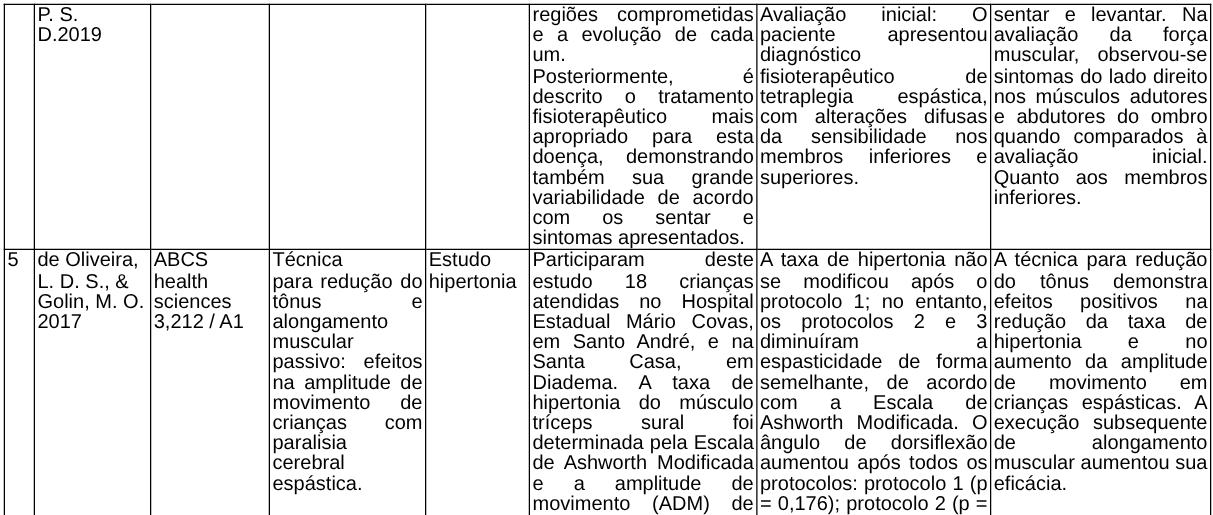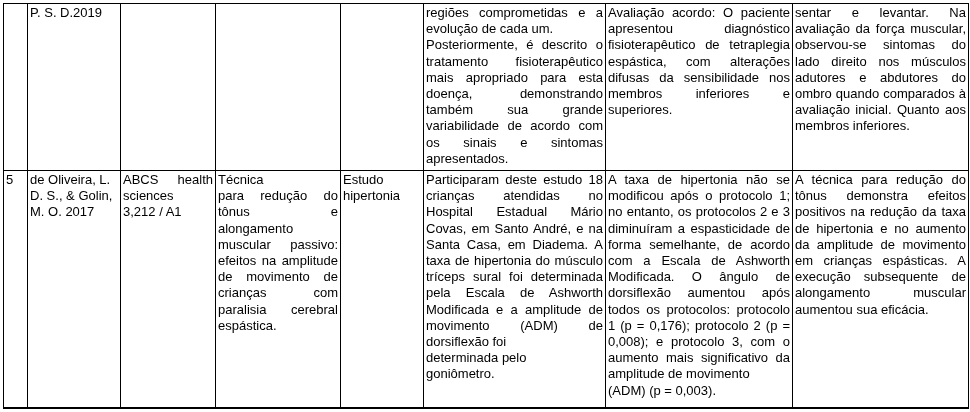--- a/index.html
+++ b/index.html
@@ -23,21 +23,21 @@
     left: 3px;
     top: 3px;
     width: 965px;
     border-collapse: collapse;
     table-layout: fixed;
   }
   table.review-table td {
     border: 1px solid #000000;
     vertical-align: top;
     padding: 1px 2px 0 2px;
-    font-size: 13px;
+    font-size: 16px;
     line-height: 16.2px;
     overflow: hidden;
     word-wrap: break-word;
     white-space: pre-line;
   }
   table.review-table tr.row-1 td { height: 165px; }
   table.review-table tr.row-2 td { height: 235px; }
   table.review-table tr.row-2 td { border-bottom: 2px solid #000000; }
   td.al-left   { text-align: left; }
   td.al-just   { text-align: justify; }
@@ -58,22 +58,22 @@
       <col style="width:176px">
     </colgroup>
     <tbody>
       <tr class="row-1">
         <td class="al-left"></td>
         <td class="al-left">P. S. D.2019</td>
         <td class="al-just"></td>
         <td class="al-just"></td>
         <td class="al-left"></td>
         <td class="al-just">regiões comprometidas e a evolução de cada um.
-Posteriormente, é descrito o tratamento fisioterapêutico mais apropriado para esta doença, demonstrando também sua grande variabilidade de acordo com os sinais e sintomas apresentados.</td>
-        <td class="al-just">Avaliação acordo: O paciente apresentou diagnóstico fisioterapêutico de tetraplegia espástica, com alterações difusas da sensibilidade nos membros inferiores e superiores.</td>
+Posteriormente, é descrito o tratamento fisioterapêutico mais apropriado para esta doença, demonstrando também sua grande variabilidade de acordo com os sentar e sintomas apresentados.</td>
+        <td class="al-just">Avaliação inicial: O paciente apresentou diagnóstico fisioterapêutico de tetraplegia espástica, com alterações difusas da sensibilidade nos membros inferiores e superiores.</td>
         <td class="al-just">sentar e levantar. Na avaliação da força muscular, observou-se sintomas do lado direito nos músculos adutores e abdutores do ombro quando comparados à avaliação inicial. Quanto aos membros inferiores.</td>
       </tr>
       <tr class="row-2">
         <td class="al-left">5</td>
         <td class="al-left">de Oliveira, L. D. S., &amp; Golin, M. O. 2017</td>
         <td class="al-just">ABCS health sciences
 3,212 / A1</td>
         <td class="al-just">Técnica
 para redução do tônus e alongamento muscular passivo: efeitos na amplitude de movimento de crianças com paralisia cerebral espástica.</td>
         <td class="al-left">Estudo hipertonia</td>

